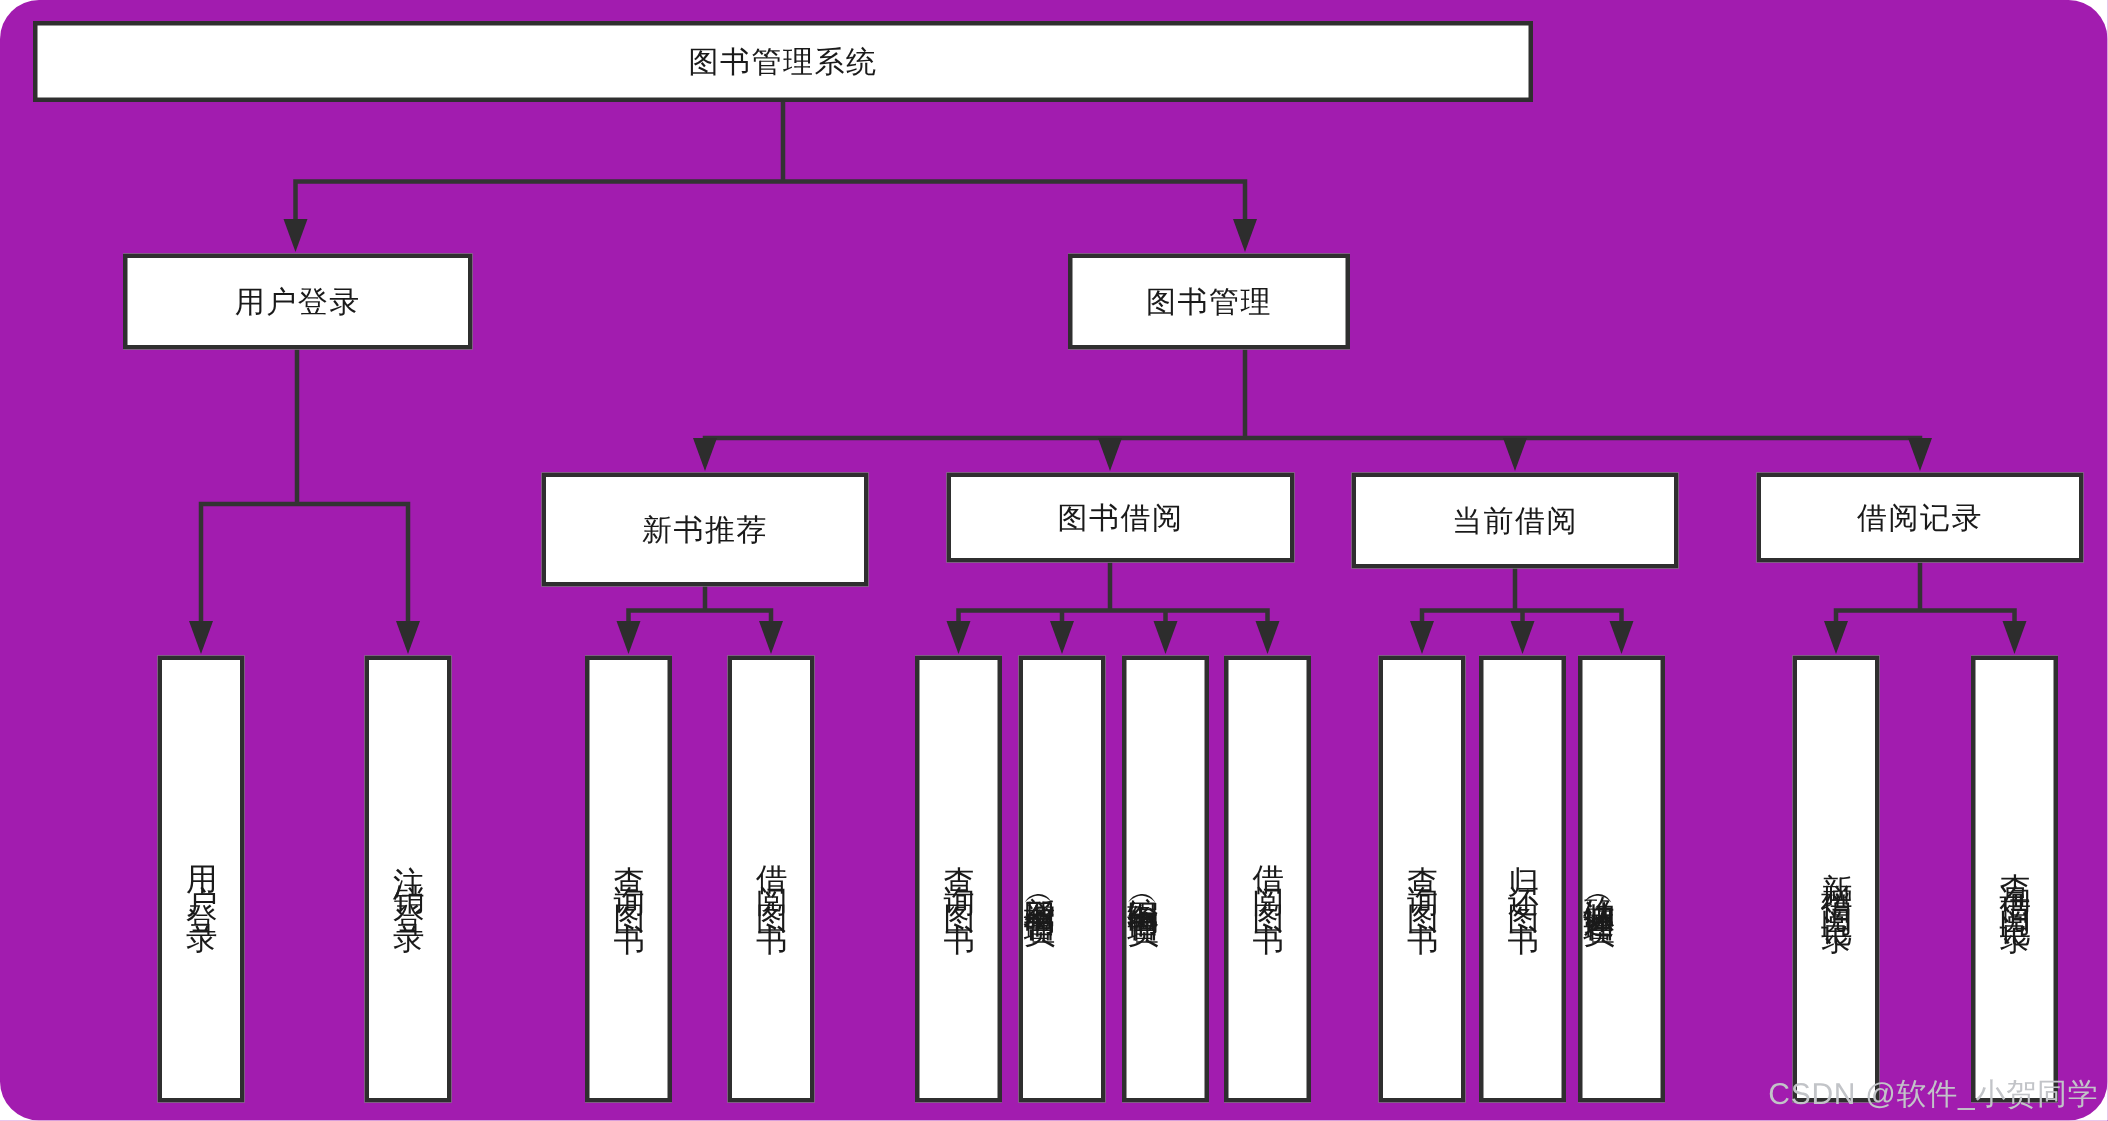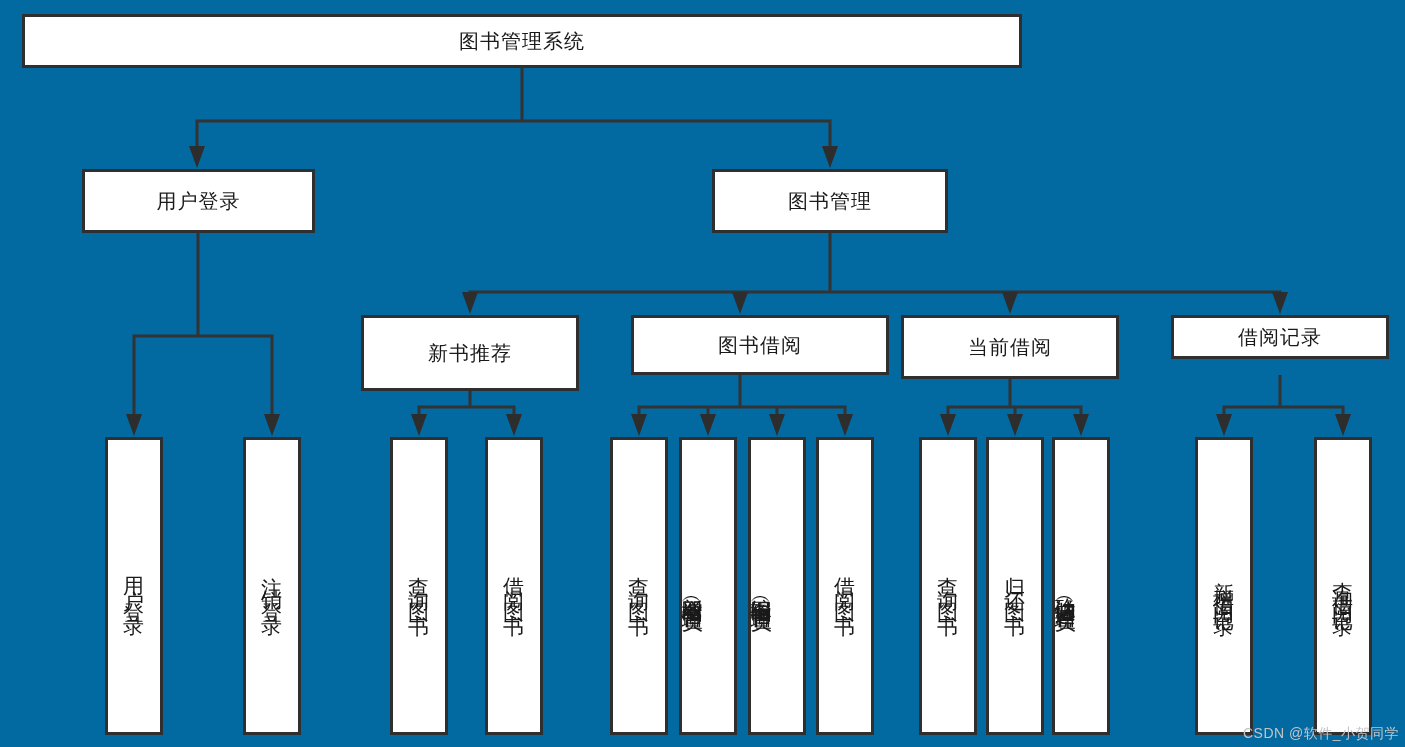--- a/index.html
+++ b/index.html
@@ -8,21 +8,22 @@
     background: #ffffff;
     width: 1405px;
     height: 747px;
     overflow: hidden;
     font-family: "Liberation Sans", "DejaVu Sans", sans-serif;
   }
   .stage {
     position: relative;
     width: 1405px;
     height: 747px;
-    background: #0369a1;
+    background: #a21caf;
+    border-radius: 26px;
   }
   .connectors {
     position: absolute;
     left: 0; top: 0;
     width: 1405px; height: 747px;
   }
   .node {
     position: absolute;
     box-sizing: border-box;
     background: #ffffff;
@@ -45,21 +46,21 @@
   }
   .sp12 .vtext { letter-spacing: 13px; }
   .sp6  .vtext { letter-spacing: 7px; }
   .sp1  .vtext { letter-spacing: 2px; }
   .top-align { justify-content: flex-start; padding-top: 8px; }
   .watermark {
     position: absolute;
     right: 6px;
     bottom: 4px;
     color: #c2c4c8;
-    font-size: 14px;
+    font-size: 20px;
     letter-spacing: 0.5px;
     z-index: 3;
     white-space: nowrap;
   }
 </style>
 </head>
 <body>
 
 <div class="stage">
 
@@ -106,34 +107,34 @@
     </g>
   </svg>
 
   <div class="node hbox" style="left:22px; top:14px; width:1000px; height:54px;">
     <span>图书管理系统</span>
   </div>
 
   <div class="node hbox" style="left:82px; top:169px; width:233px; height:64px;">
     <span>用户登录</span>
   </div>
-  <div class="node hbox" style="left:712px; top:169px; width:236px; height:64px;">
+  <div class="node hbox" style="left:712px; top:169px; width:188px; height:64px;">
     <span>图书管理</span>
   </div>
 
   <div class="node hbox" style="left:361px; top:315px; width:218px; height:76px;">
     <span>新书推荐</span>
   </div>
-  <div class="node hbox" style="left:631px; top:315px; width:258px; height:60px;">
+  <div class="node hbox" style="left:631px; top:315px; width:232px; height:60px;">
     <span>图书借阅</span>
   </div>
   <div class="node hbox" style="left:901px; top:315px; width:218px; height:64px;">
     <span>当前借阅</span>
   </div>
-  <div class="node hbox" style="left:1171px; top:315px; width:218px; height:44px;">
+  <div class="node hbox" style="left:1171px; top:315px; width:218px; height:60px;">
     <span>借阅记录</span>
   </div>
 
   <div class="node vbox sp12" style="left:105px; top:437px; width:58px; height:298px;">
     <span class="vtext">用户登录</span>
   </div>
   <div class="node vbox sp12" style="left:243px; top:437px; width:58px; height:298px;">
     <span class="vtext">注销登录</span>
   </div>
 

